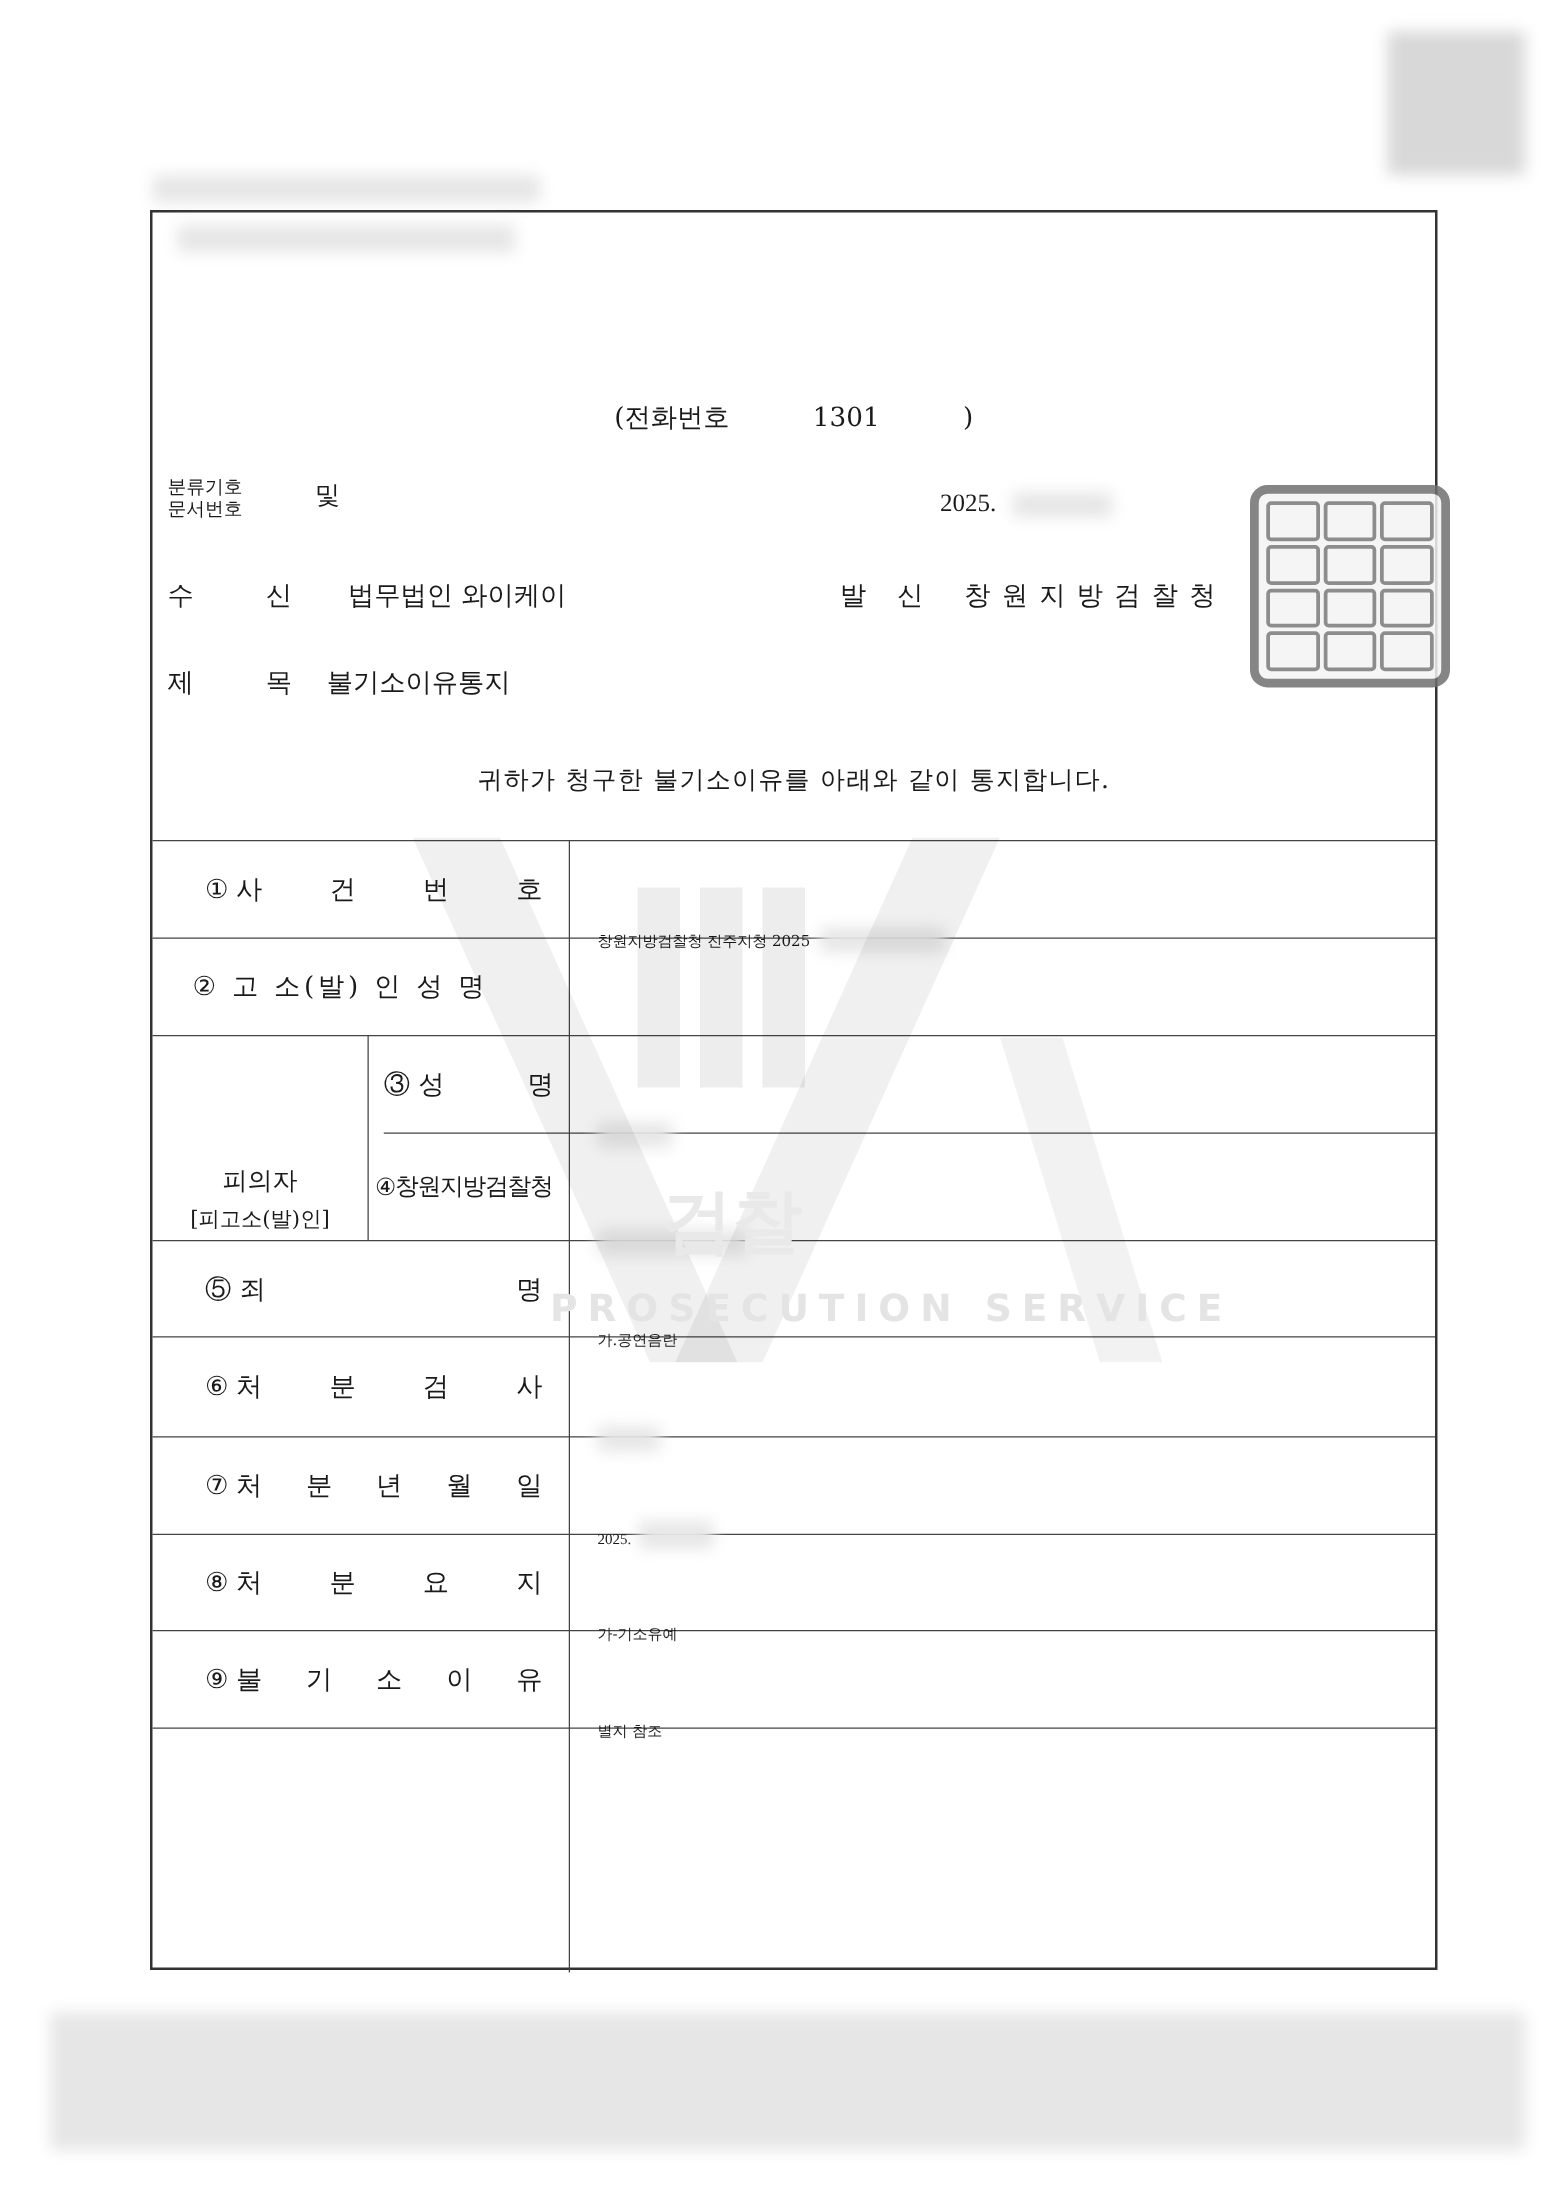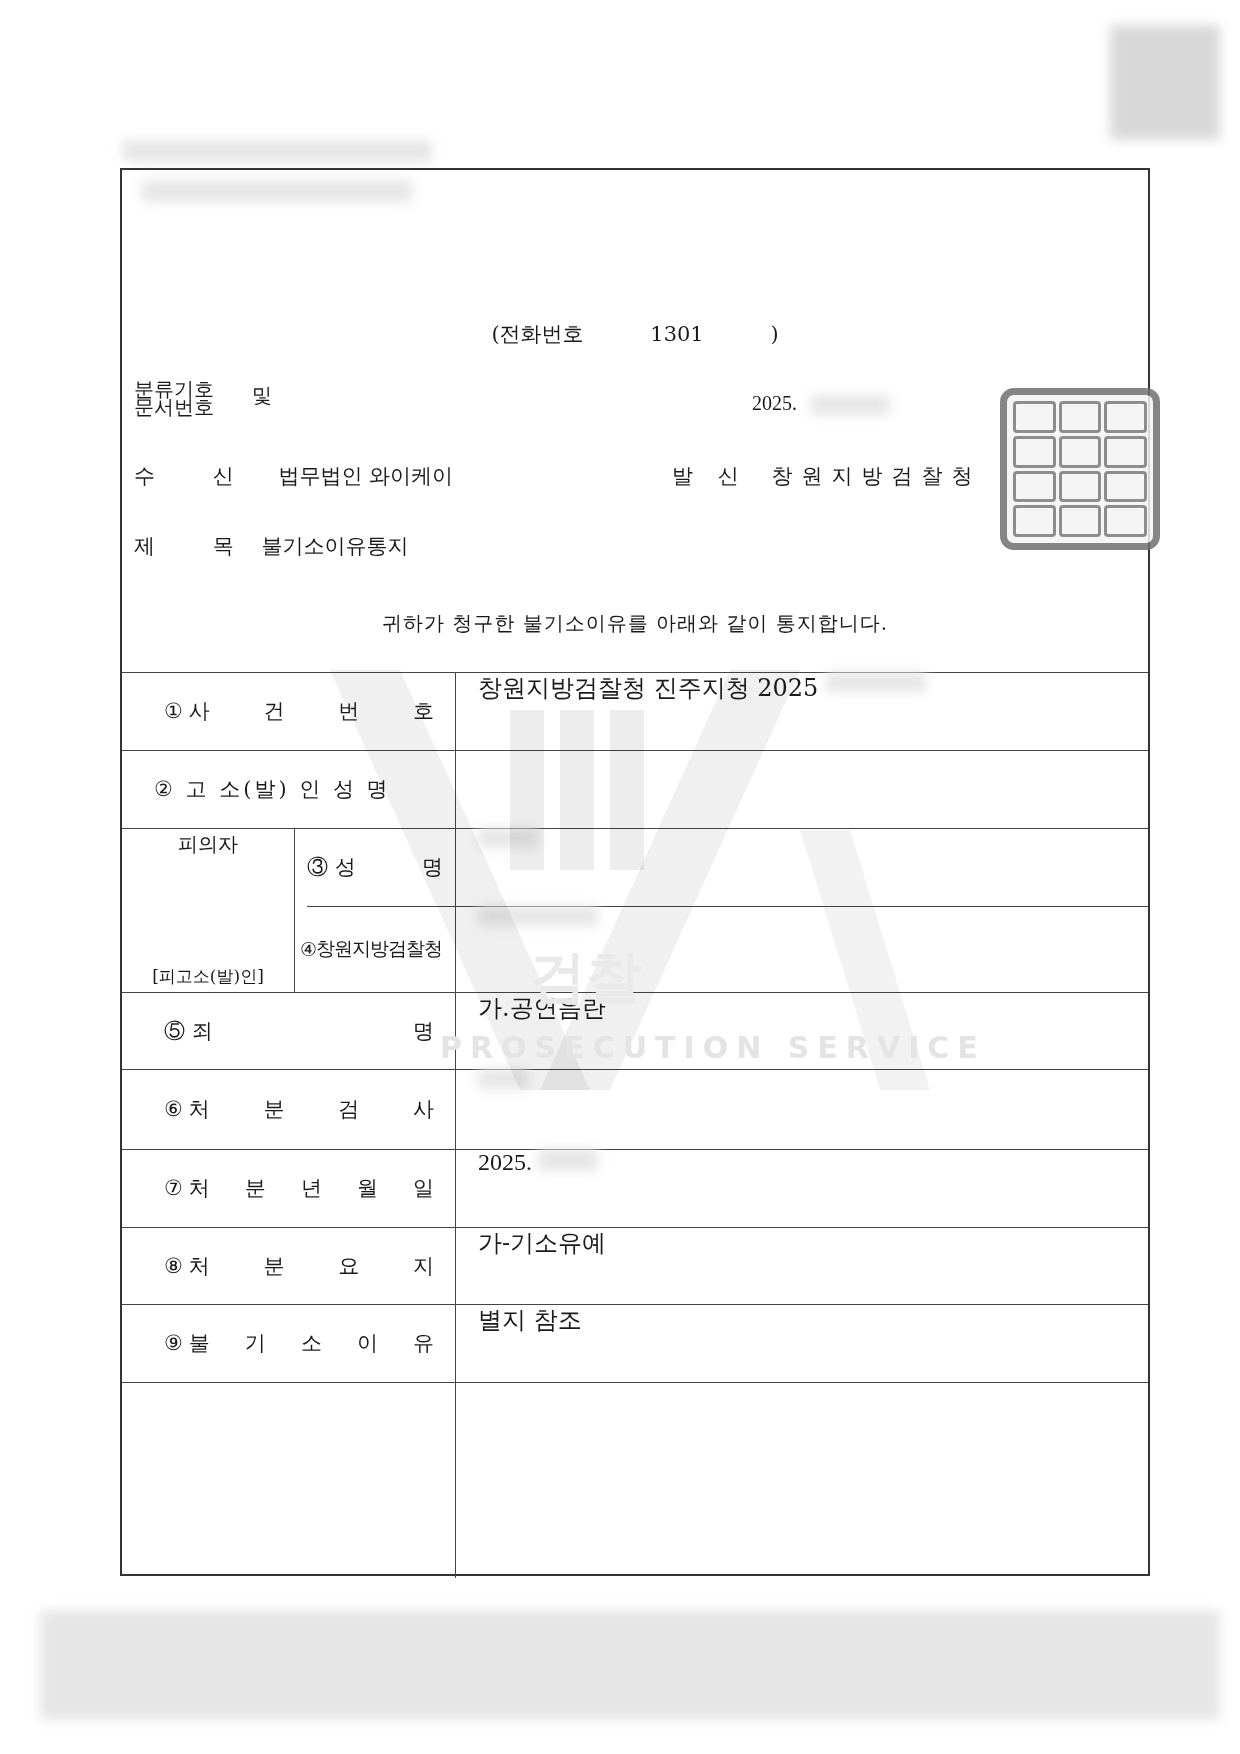--- a/index.html
+++ b/index.html
@@ -9,40 +9,40 @@
   }
   .blur { position: absolute; background: #d8d8d8; filter: blur(6px); border-radius: 3px; }
   .blur.light { background: #e6e6e6; }
   .frame {
     position: absolute; left: 120px; top: 168px; width: 1030px; height: 1408px;
     border: 2px solid #333; box-sizing: border-box;
   }
   .title { position: absolute; left: 0; width: 100%; top: 60px; text-align: center; font-size: 34px; letter-spacing: 1px; }
   .phone { position: absolute; left: 0; width: 100%; top: 150px; text-align: center; font-size: 21px; }
   .phone .num { margin-left: 60px; margin-right: 60px; }
-  .class-label { position: absolute; left: 12px; top: 210px; font-size: 20px; line-height: 18px; }
+  .class-label { position: absolute; left: 12px; top: 210px; font-size: 15px; line-height: 18px; }
   .class-and { position: absolute; left: 130px; top: 212px; font-size: 20px; }
   .date-top { position: absolute; left: 630px; top: 222px; font-size: 20px; font-family: "Liberation Serif", serif; }
   .row-line { position: absolute; left: 12px; font-size: 21px; }
   .spaced { letter-spacing: 10px; }
   .sender { position: absolute; left: 550px; top: 292px; font-size: 21px; letter-spacing: 9px; white-space: nowrap; }
   .stamp {
     position: absolute; left: 878px; top: 218px; width: 160px; height: 162px;
     border: 7px solid #707070; border-radius: 14px; box-sizing: border-box;
     display: grid; grid-template-columns: repeat(3, 1fr); grid-template-rows: repeat(4, 1fr);
     padding: 6px; gap: 3px; background: #f4f4f4; opacity: 0.85;
   }
   .stamp span { border: 3px solid #7a7a7a; border-radius: 4px; }
   .intro { position: absolute; left: 0; width: 100%; top: 440px; text-align: center; font-size: 20px; letter-spacing: 1px; }
 
   .table { position: absolute; left: 0; top: 502px; width: 100%; height: 906px; }
   .hline { position: absolute; left: 0; right: 0; height: 0; border-top: 1.5px solid #444; }
   .vline { position: absolute; width: 0; border-left: 1.5px solid #444; }
   .cell-label { position: absolute; font-size: 21px; display: flex; align-items: center; white-space: nowrap; }
-  .cell-value { position: absolute; font-size: 24px; display: flex; align-items: flex-start; white-space: nowrap; }
+  .cell-value { position: absolute; font-size: 12px; display: flex; align-items: flex-end; white-space: nowrap; margin-top: 12px; }
   .lbl-spread { justify-content: space-between; }
 
   .watermark { position: absolute; left: 330px; top: 670px; width: 600px; height: 420px; pointer-events: none; }
   .wm-text { position: absolute; left: 440px; top: 1030px; font-family: "DejaVu Sans", sans-serif; font-size: 30px; letter-spacing: 8px; color: #e4e4e4; font-weight: bold; }
   .wm-kr { position: absolute; left: 530px; top: 940px; font-family: "DejaVu Sans", sans-serif; font-size: 56px; color: #e9e9e9; font-weight: bold; }
 </style>
 </head>
 <body>
 
 <div class="blur light" style="left:122px;top:140px;width:310px;height:22px;"></div>
@@ -124,21 +124,21 @@
     </div>
     <div class="cell-value" style="left:356px;top:0;height:78px;">
       <span>창원지방검찰청 진주지청 2025</span>
       <span class="blur light" style="position:relative;display:inline-block;width:100px;height:20px;margin-left:8px;"></span>
     </div>
 
     <div class="cell-label" style="left:32px;top:78px;width:290px;height:78px;letter-spacing:3px;">
       <span>②</span>&nbsp;<span>고 소(발) 인 성 명</span>
     </div>
 
-    <div class="cell-label" style="left:0;top:156px;width:172px;height:164px;flex-direction:column;justify-content:space-between;font-size:20px;line-height:32px;">
+    <div class="cell-label" style="left:0;top:156px;width:172px;height:164px;flex-direction:column;justify-content:flex-end;font-size:20px;line-height:32px;">
       <span>피의자</span>
       <span style="font-size:17px;">[피고소(발)인]</span>
     </div>
     <div class="cell-label lbl-spread" style="left:185px;top:156px;width:136px;height:78px;">
       <span><span>③</span> 성</span>
         <span>명</span>
     </div>
     <div class="cell-value" style="left:356px;top:156px;height:78px;">
       <span class="blur light" style="position:relative;display:inline-block;width:60px;height:20px;"></span>
     </div>

